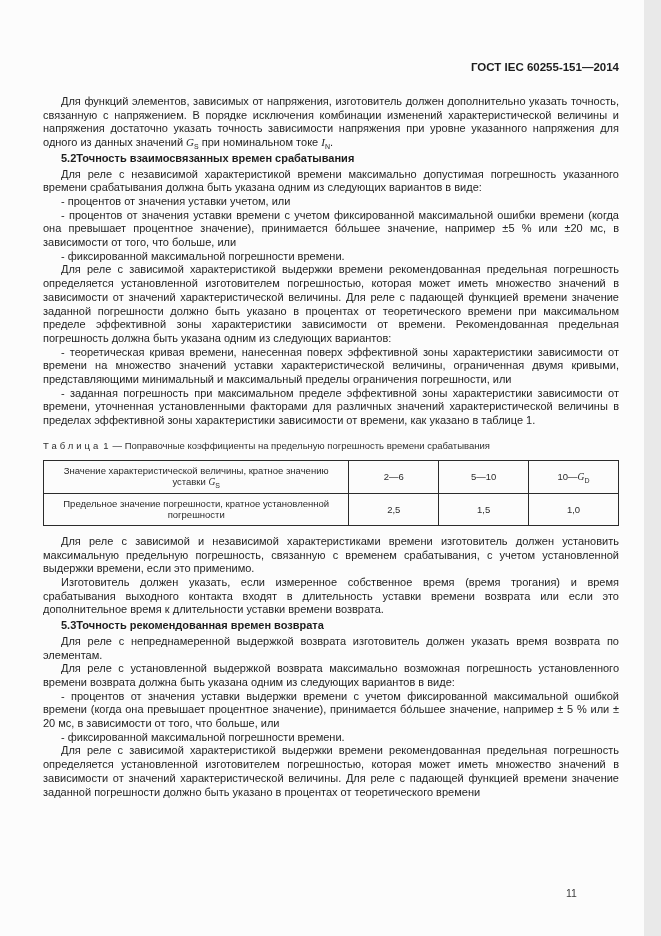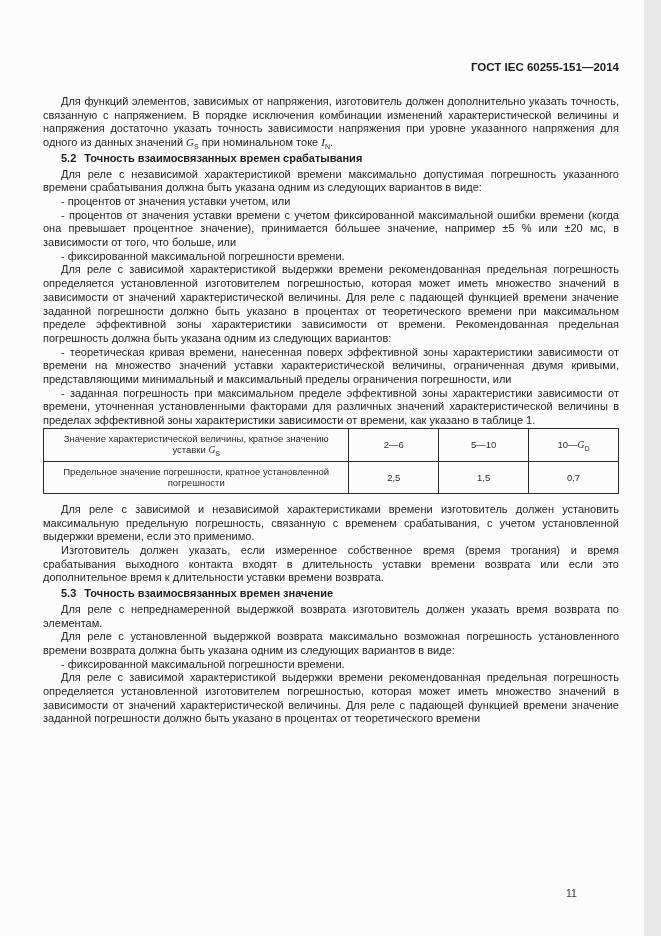--- a/index.html
+++ b/index.html
@@ -38,21 +38,21 @@
   }
   p.no-indent{text-indent:0;}
   .heading{
     font-size:11px;
     line-height:13.7px;
     font-weight:bold;
     margin:2px 0 2px;
     text-indent:18px;
     color:#1d1d1d;
   }
-  .heading .num{margin-right:8px;text-align:right;}
+  .heading .num{text-align:right;}
   .tbl-caption{
     margin:12px 0 8px;
     font-size:9.5px;
     line-height:12px;
     color:#2e2e2e;
     text-align:left;
   }
   .cap-word{letter-spacing:3px;}
   .cap-num{margin-left:2px;margin-right:4px;}
   table{
@@ -95,46 +95,51 @@
     </div>
 
     <p>Для реле с независимой характеристикой времени максимально допустимая погрешность указанного времени срабатывания должна быть указана одним из следующих вариантов в виде:</p>
     <p>- процентов от значения уставки учетом, или</p>
     <p>- процентов от значения уставки времени с учетом фиксированной максимальной ошибки времени (когда она превышает процентное значение), принимается бо́льшее значение, например ±5 % или ±20 мс, в зависимости от того, что больше, или</p>
     <p>- фиксированной максимальной погрешности времени.</p>
     <p>Для реле с зависимой характеристикой выдержки времени рекомендованная предельная погрешность определяется установленной изготовителем погрешностью, которая может иметь множество значений в зависимости от значений характеристической величины. Для реле с падающей функцией времени значение заданной погрешности должно быть указано в процентах от теоретического времени при максимальном пределе эффективной зоны характеристики зависимости от времени. Рекомендованная предельная погрешность должна быть указана одним из следующих вариантов:</p>
     <p>- теоретическая кривая времени, нанесенная поверх эффективной зоны характеристики зависимости от времени на множество значений уставки характеристической величины, ограниченная двумя кривыми, представляющими минимальный и максимальный пределы ограничения погрешности, или</p>
     <p>- заданная погрешность при максимальном пределе эффективной зоны характеристики зависимости от времени, уточненная установленными факторами для различных значений характеристической величины в пределах эффективной зоны характеристики зависимости от времени, как указано в таблице 1.</p>
 
+    <div class="tbl-caption">
+      <span class="cap-word">Таблица</span><span class="cap-num">1</span><span>—</span>
+      <span>Поправочные коэффициенты на предельную погрешность времени срабатывания</span>
+    </div>
 
     <table>
       <tbody>
         <tr>
           <td class="c1">Значение характеристической величины, кратное значению уставки <i>G</i><sub>S</sub></td>
           <td class="cv">2—6</td>
           <td class="cv">5—10</td>
           <td class="cv">10—<i>G</i><sub>D</sub></td>
         </tr>
         <tr>
           <td class="c1">Предельное значение погрешности, кратное установленной погрешности</td>
           <td class="cv">2,5</td>
           <td class="cv">1,5</td>
-          <td class="cv">0,7</td>
+          <td class="cv">1,0</td>
         </tr>
       </tbody>
     </table>
 
     <p>Для реле с зависимой и независимой характеристиками времени изготовитель должен установить максимальную предельную погрешность, связанную с временем срабатывания, с учетом установленной выдержки времени, если это применимо.</p>
     <p>Изготовитель должен указать, если измеренное собственное время (время трогания) и время срабатывания выходного контакта входят в длительность уставки времени возврата или если это дополнительное время к длительности уставки времени возврата.</p>
 
     <div class="heading">
-      <span class="num">5.3</span><span>Точность взаимосвязанных времен значение</span>
+      <span class="num">5.3</span><span>Точность рекомендованная времен возврата</span>
     </div>
 
     <p>Для реле с непреднамеренной выдержкой возврата изготовитель должен указать время возврата по элементам.</p>
     <p>Для реле с установленной выдержкой возврата максимально возможная погрешность установленного времени возврата должна быть указана одним из следующих вариантов в виде:</p>
+    <p>- процентов от значения уставки выдержки времени с учетом фиксированной максимальной ошибкой времени (когда она превышает процентное значение), принимается бо́льшее значение, например ± 5 % или ± 20 мс, в зависимости от того, что больше, или</p>
     <p>- фиксированной максимальной погрешности времени.</p>
     <p>Для реле с зависимой характеристикой выдержки времени рекомендованная предельная погрешность определяется установленной изготовителем погрешностью, которая может иметь множество значений в зависимости от значений характеристической величины. Для реле с падающей функцией времени значение заданной погрешности должно быть указано в процентах от теоретического времени</p>
 
   </div>
 
   <div class="page-num">11</div>
 </div>
 
 </body></html>

